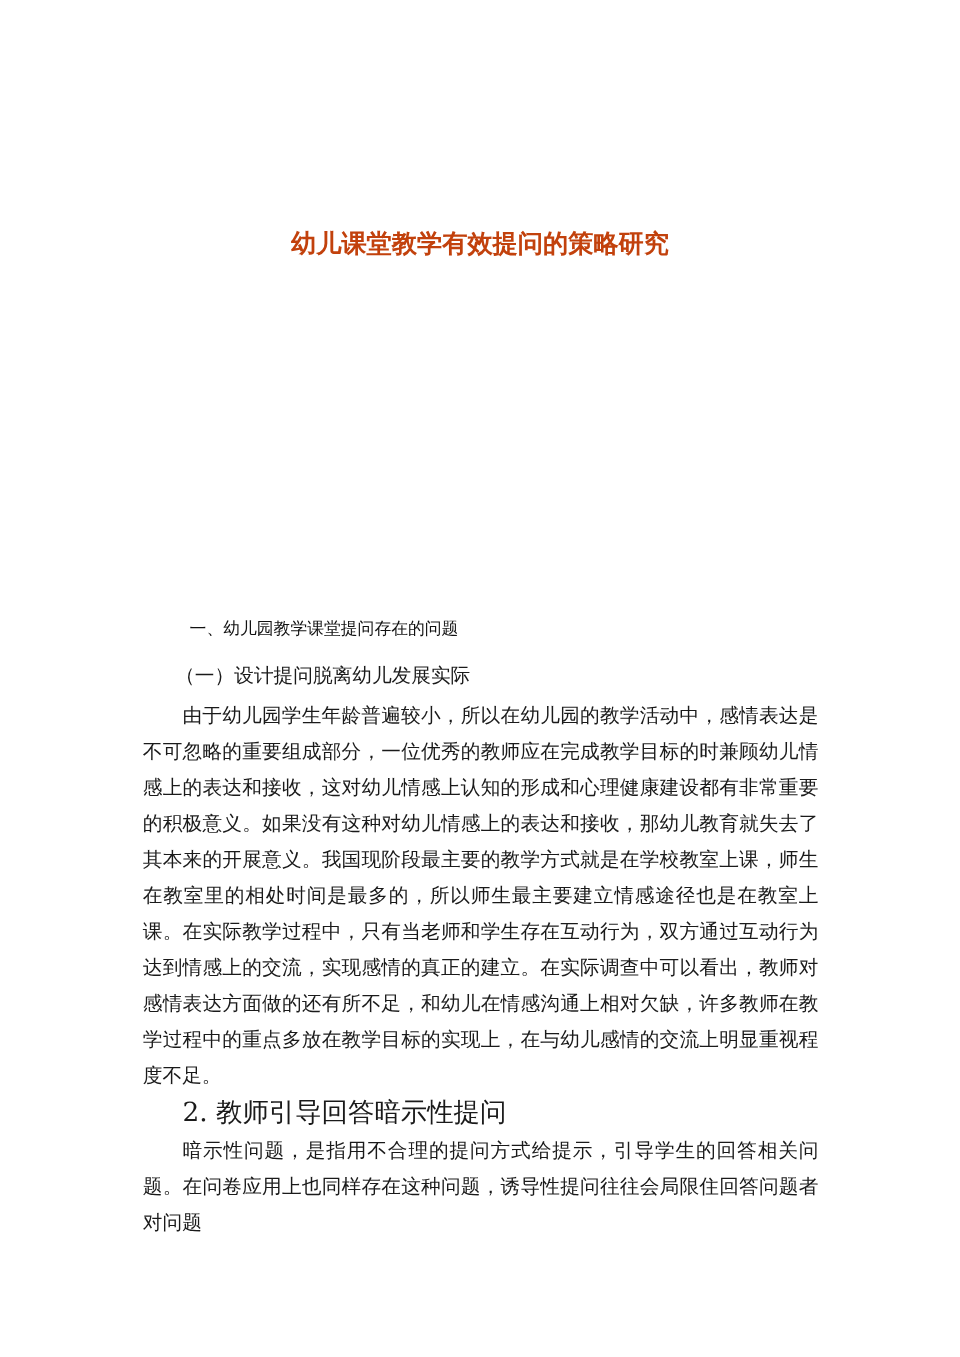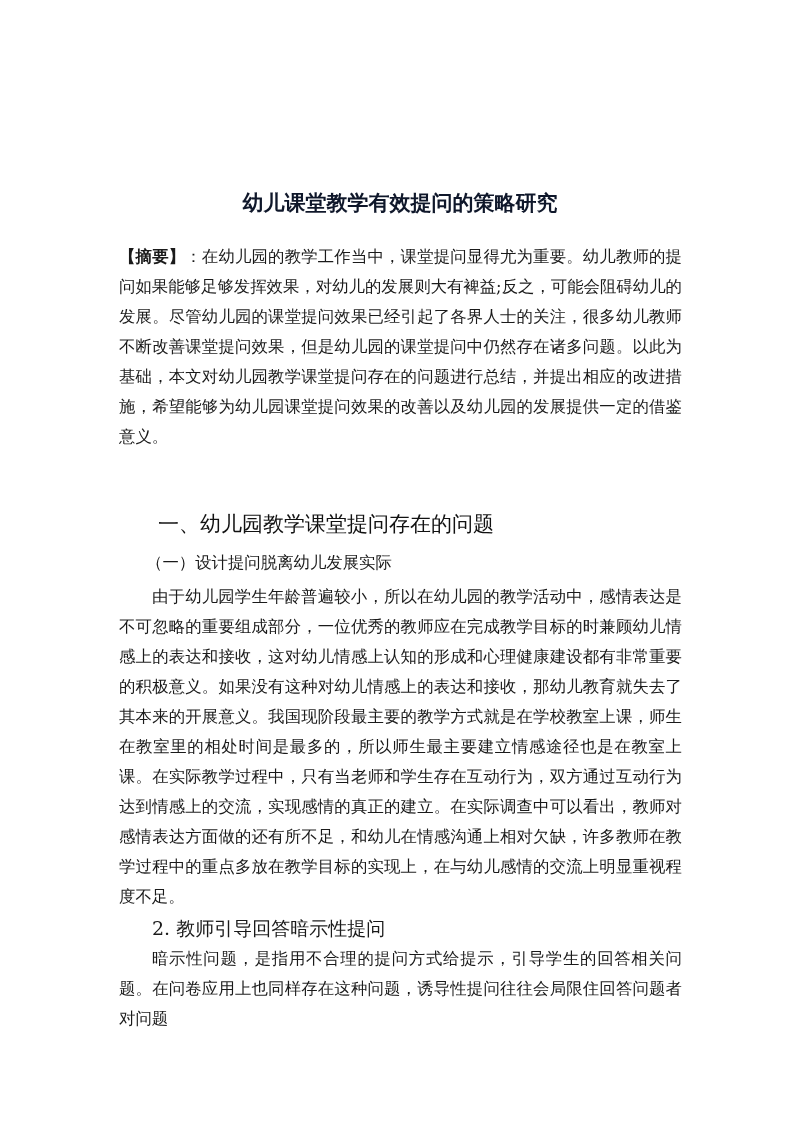--- a/index.html
+++ b/index.html
@@ -5,52 +5,49 @@
     html, body { margin: 0; padding: 0; background: #ffffff; }
     body {
       width: 800px; height: 1131px; position: relative; overflow: hidden;
       font-family: "DejaVu Serif", "Liberation Serif", serif;
       color: #1a1a1a;
     }
     .page { position: absolute; left: 0; top: 0; width: 800px; height: 1131px; }
     .title {
       position: absolute; left: 0; width: 800px; top: 188px;
       text-align: center; font-family: "DejaVu Sans", "Liberation Sans", sans-serif;
-      font-weight: bold; font-size: 21px; line-height: 30px; color: #0f172a;
+      font-weight: bold; font-size: 21px; line-height: 30px; color: #c2410c;
     }
     .block {
       position: absolute; left: 119px; width: 563px;
       font-size: 16.4px; line-height: 30px; text-align: justify;
       text-align-last: left; letter-spacing: 0px;
     }
     .abstract { top: 242px; }
     .abstract .label, .keywords .label {
       font-family: "DejaVu Sans", "Liberation Sans", sans-serif; font-weight: bold;
     }
     .keywords { top: 478px; }
     .h1 {
       position: absolute; left: 158px; top: 508px;
       font-family: "DejaVu Sans", "Liberation Sans", sans-serif;
-      font-size: 21px; line-height: 32px; color: #111;
+      font-size: 14px; line-height: 32px; color: #111;
     }
     .h2 { position: absolute; left: 146px; top: 548px; font-size: 16.4px; line-height: 30px; text-align: right; }
     .h3a { position: absolute; left: 152px; top: 580px; font-size: 16.4px; line-height: 30px; }
     .para1 { top: 582px; text-indent: 33px; }
-    .h3b { position: absolute; left: 152px; top: 913px; font-size: 19px; line-height: 30px; }
+    .h3b { position: absolute; left: 152px; top: 913px; font-size: 22px; line-height: 30px; }
     .para2 { top: 945px; text-indent: 33px; font-family: Liberation Mono, monospace; }
   </style>
 </head>
 <body>
 
 <div class="page">
   <div class="title">幼儿课堂教学有效提问的策略研究</div>
 
-  <div class="block abstract">
-    <span class="label">【摘要】</span><span>：在幼儿园的教学工作当中，课堂提问显得尤为重要。幼儿教师的提问如果能够足够发挥效果，对幼儿的发展则大有裨益;反之，可能会阻碍幼儿的发展。尽管幼儿园的课堂提问效果已经引起了各界人士的关注，很多幼儿教师不断改善课堂提问效果，但是幼儿园的课堂提问中仍然存在诸多问题。以此为基础，本文对幼儿园教学课堂提问存在的问题进行总结，并提出相应的改进措施，希望能够为幼儿园课堂提问效果的改善以及幼儿园的发展提供一定的借鉴意义。</span>
-  </div>
 
 
   <div class="h1">一、幼儿园教学课堂提问存在的问题</div>
   <div class="h2">（一）设计提问脱离幼儿发展实际</div>
   <div class="block para1">由于幼儿园学生年龄普遍较小，所以在幼儿园的教学活动中，感情表达是不可忽略的重要组成部分，一位优秀的教师应在完成教学目标的时兼顾幼儿情感上的表达和接收，这对幼儿情感上认知的形成和心理健康建设都有非常重要的积极意义。如果没有这种对幼儿情感上的表达和接收，那幼儿教育就失去了其本来的开展意义。我国现阶段最主要的教学方式就是在学校教室上课，师生在教室里的相处时间是最多的，所以师生最主要建立情感途径也是在教室上课。在实际教学过程中，只有当老师和学生存在互动行为，双方通过互动行为达到情感上的交流，实现感情的真正的建立。在实际调查中可以看出，教师对感情表达方面做的还有所不足，和幼儿在情感沟通上相对欠缺，许多教师在教学过程中的重点多放在教学目标的实现上，在与幼儿感情的交流上明显重视程度不足。</div>
   <div class="h3b">2. 教师引导回答暗示性提问</div>
   <div class="block para2">暗示性问题，是指用不合理的提问方式给提示，引导学生的回答相关问题。在问卷应用上也同样存在这种问题，诱导性提问往往会局限住回答问题者对问题</div>
 </div>
 
 </body></html>

